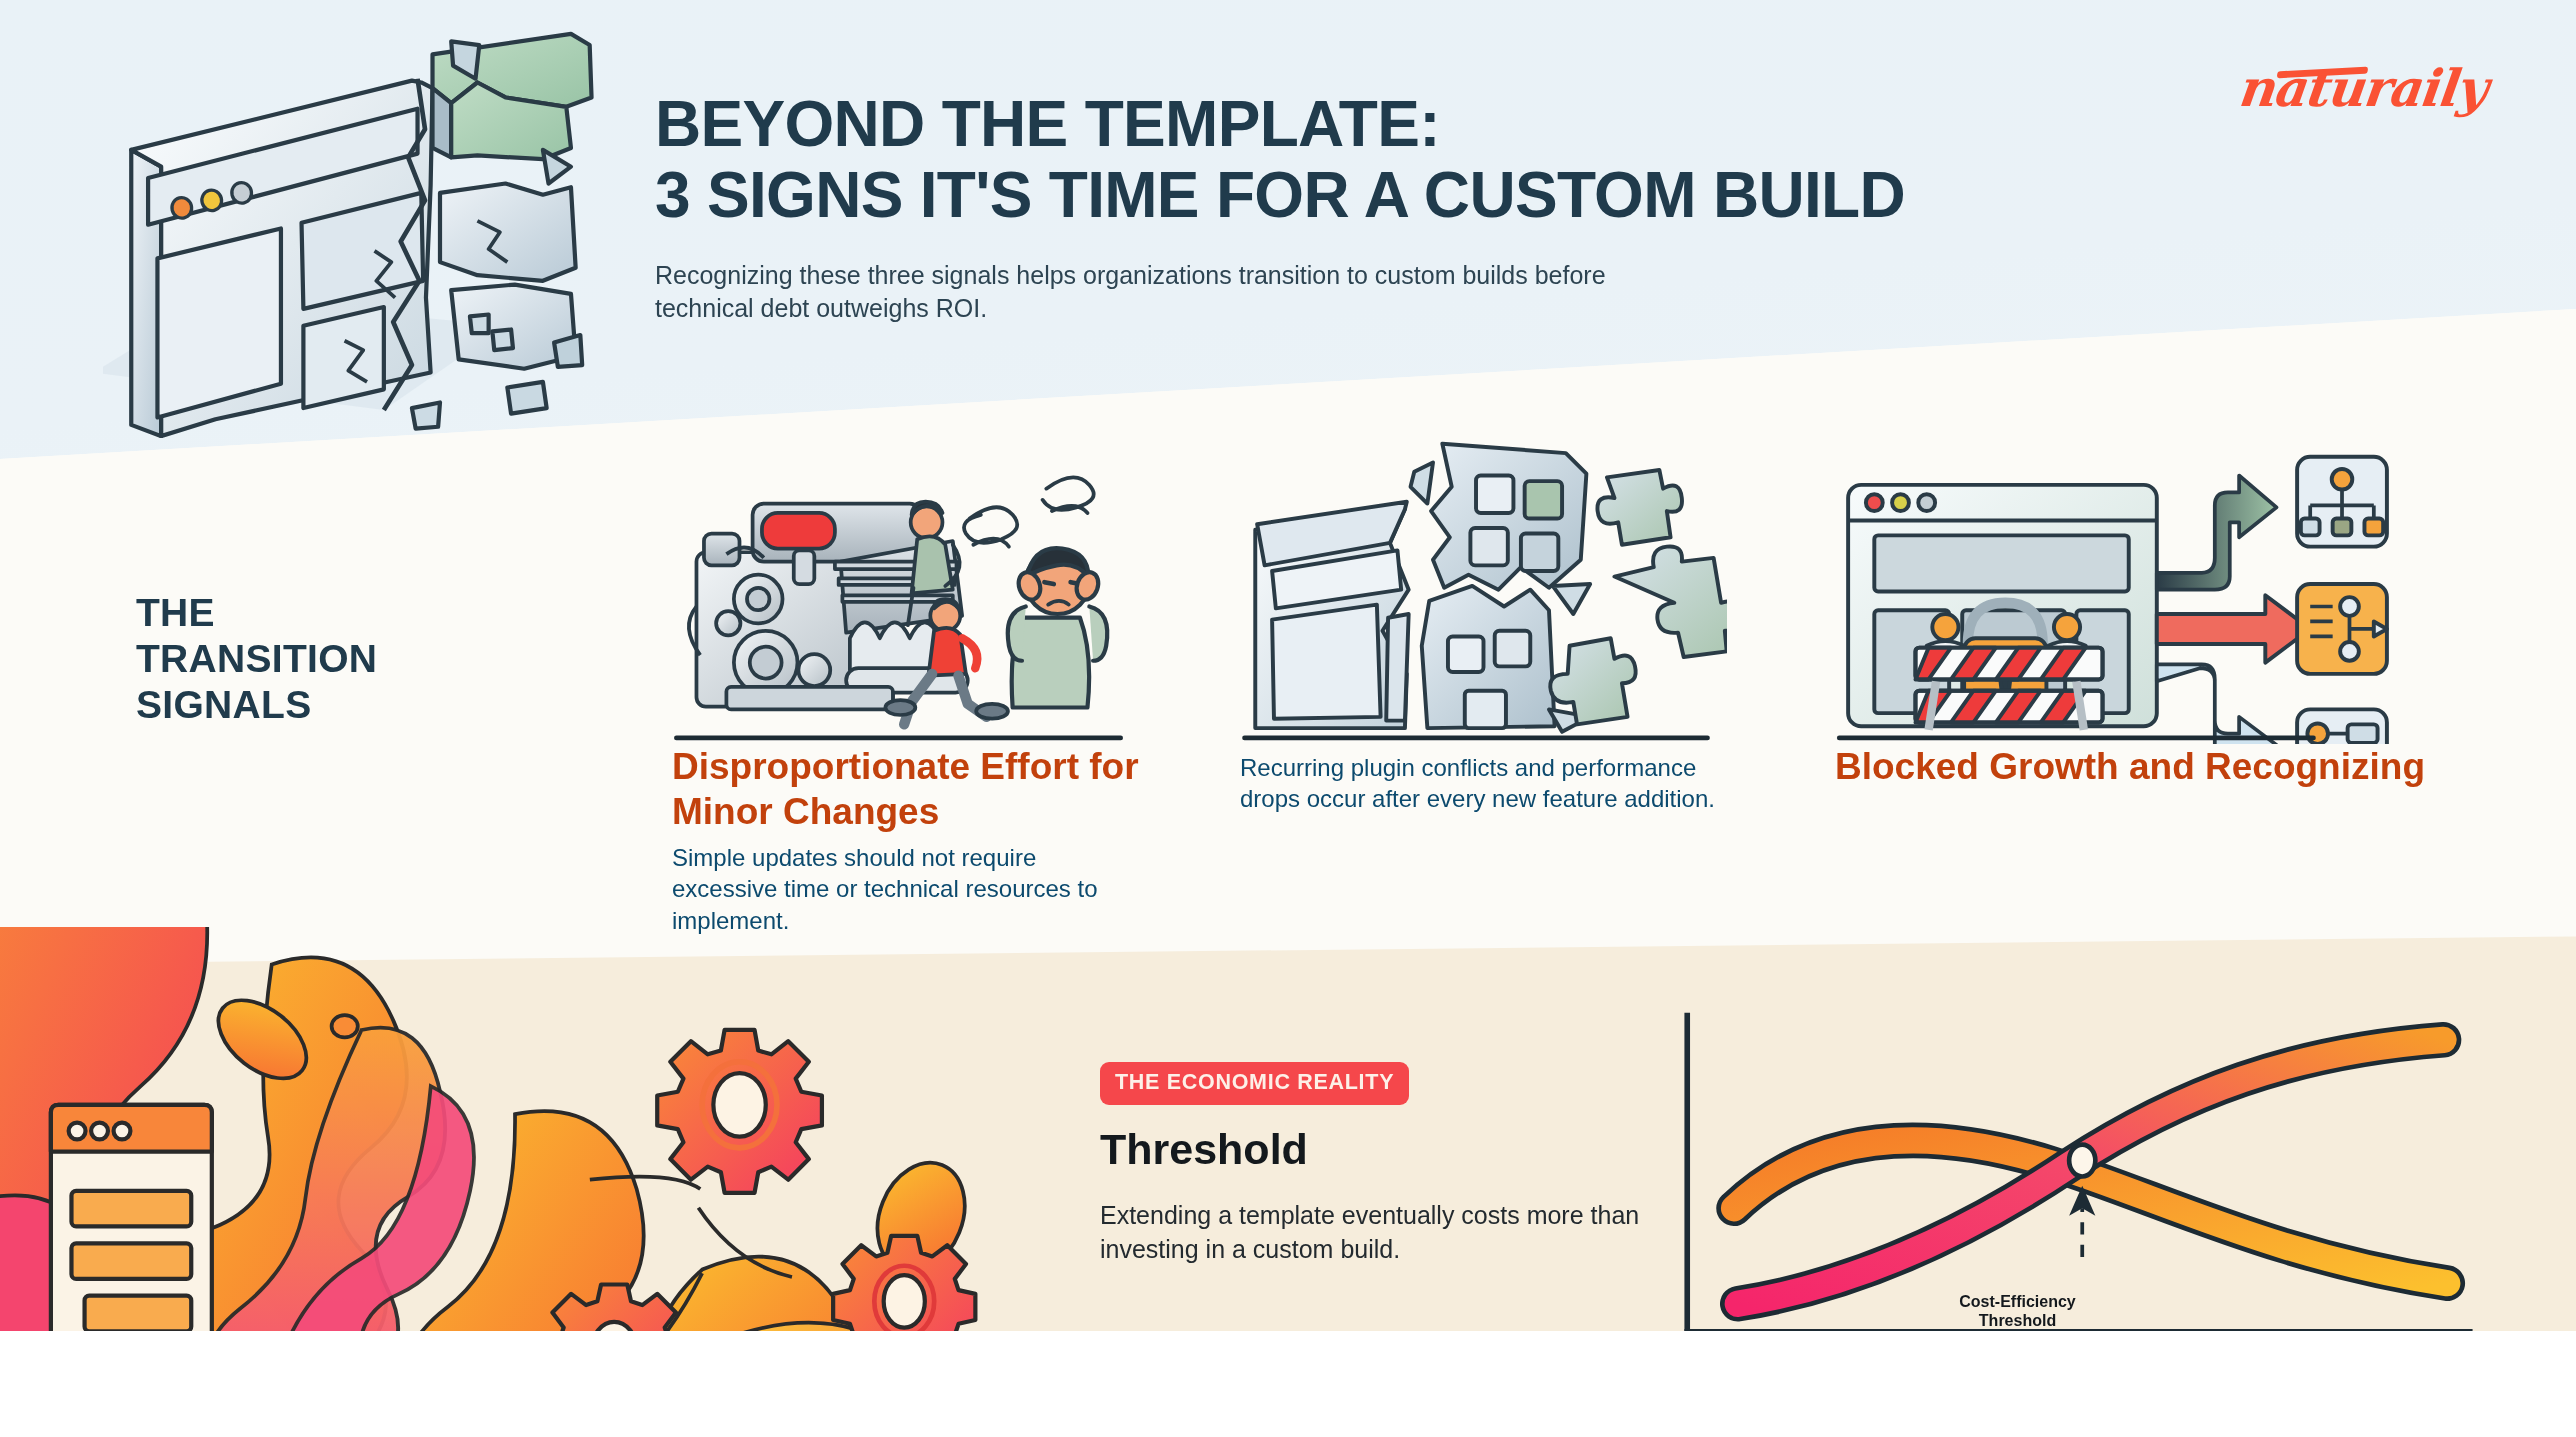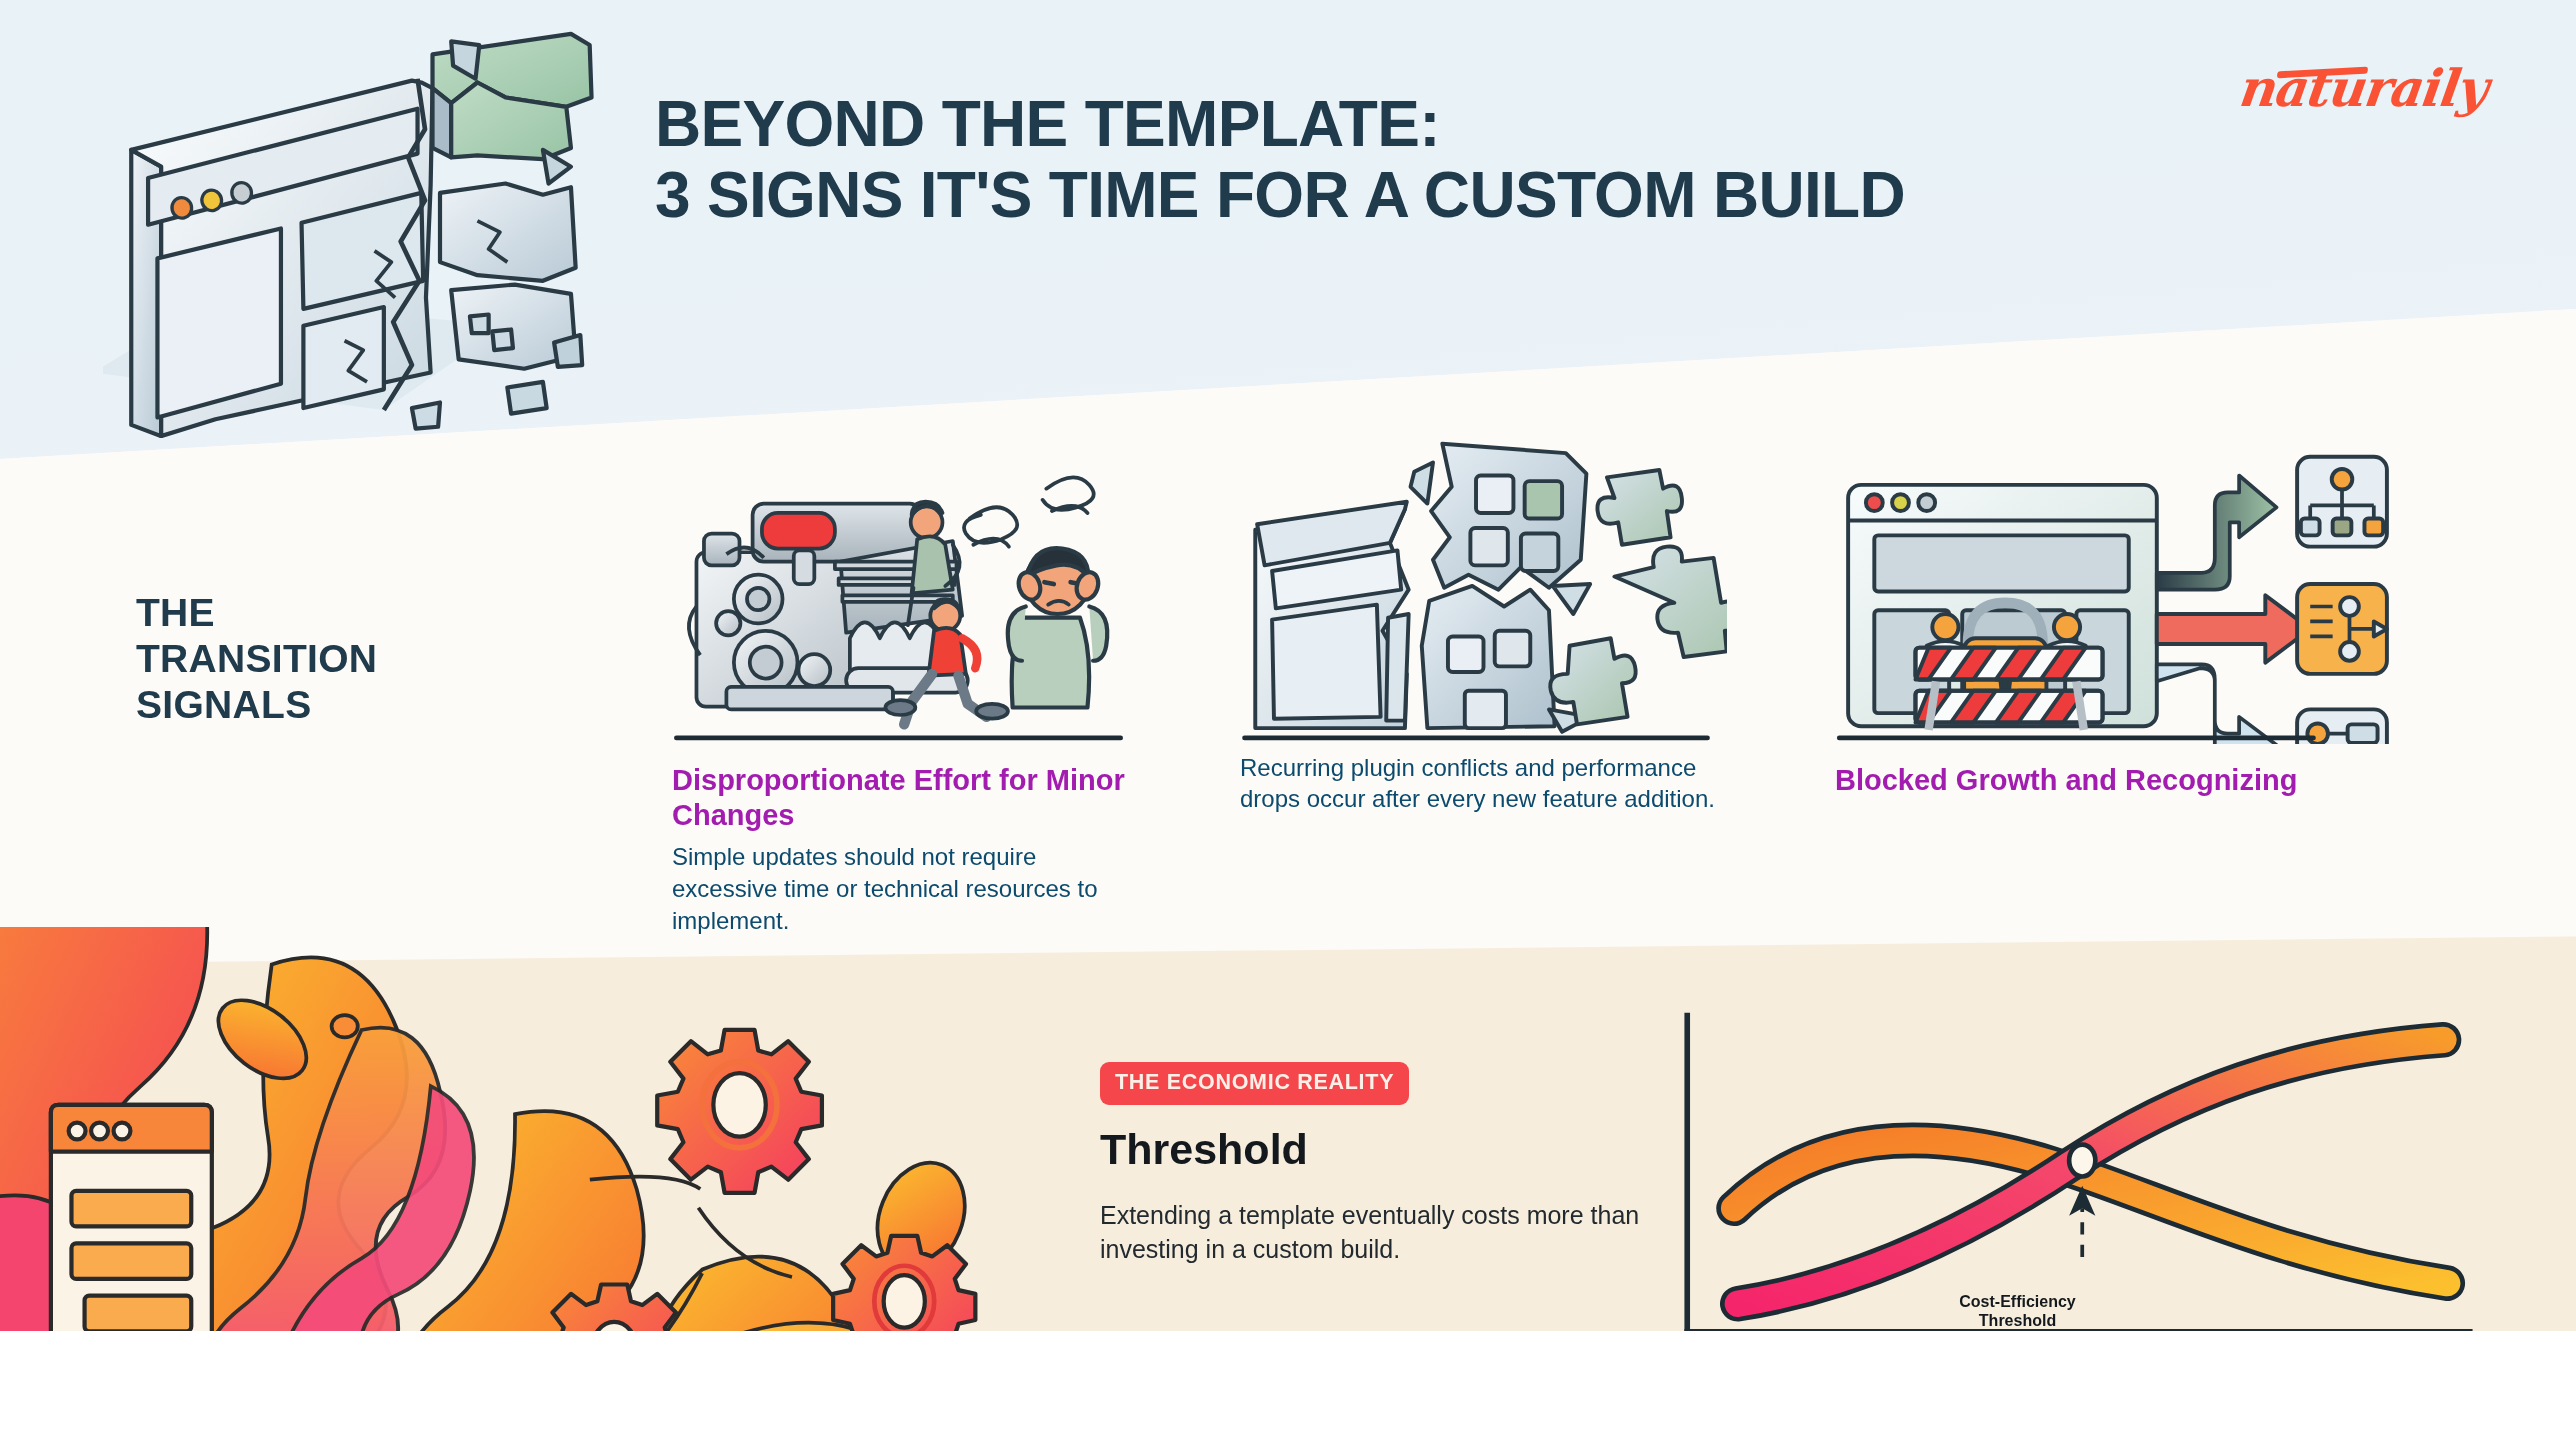--- a/index.html
+++ b/index.html
@@ -60,21 +60,21 @@
     position:absolute;left:136px;top:590px;
     font-size:39px;font-weight:bold;line-height:1.18;
     color:#203b4c;letter-spacing:0.3px;
   }
   .signal-card{position:absolute;top:440px;}
   #card-0{left:672px;width:468px;}
   #card-1{left:1240px;width:505px;}
   #card-2{left:1835px;width:599px;}
   .signal-ill{position:relative;height:304px;}
   .signal-title{
-    margin-top:19px;font-size:29px;font-weight:bold;line-height:1.22;color:#a21caf;
+    font-size:37px;font-weight:bold;line-height:1.22;color:#c2410c;
   }
   .signal-desc{
     margin-top:7.5px;font-size:24px;line-height:1.32;color:#0c4a6e;
   }
   
   #fluid-art{position:absolute;left:-9.4px;top:927px;width:1048px;height:511px;}
   #econ-block{position:absolute;left:1100px;top:1062px;width:543px;}
   #econ-badge{
     display:inline-block;background:#f5474b;color:#fdf0e8;
     font-size:21.5px;font-weight:bold;letter-spacing:0.7px;
@@ -155,20 +155,21 @@
     <g stroke="#2a3b46" stroke-width="3.5">
       <ellipse cx="84" cy="204" rx="10.5" ry="11" fill="#f08a3c" transform="rotate(-14 84 204)"></ellipse>
       <ellipse cx="116" cy="196" rx="10.5" ry="11" fill="#f0c53c" transform="rotate(-14 116 196)"></ellipse>
       <ellipse cx="148" cy="188" rx="10.5" ry="11" fill="#c6ced4" transform="rotate(-14 148 188)"></ellipse>
     </g>
   </svg>
 
   <div id="title-block">
     <h1 class="h1">BEYOND THE TEMPLATE:</h1>
     <h1 class="h1">3 SIGNS IT'S TIME FOR A CUSTOM BUILD</h1>
+    <div id="subtitle">Recognizing these three signals helps organizations transition to custom builds before technical debt outweighs ROI.</div>
   </div>
 
   <div id="logo">
     <span class="bar"></span>
     <span>naturaily</span>
   </div>
 
   <div id="signals-label">
     <div>THE</div>
     <div>TRANSITION</div>

